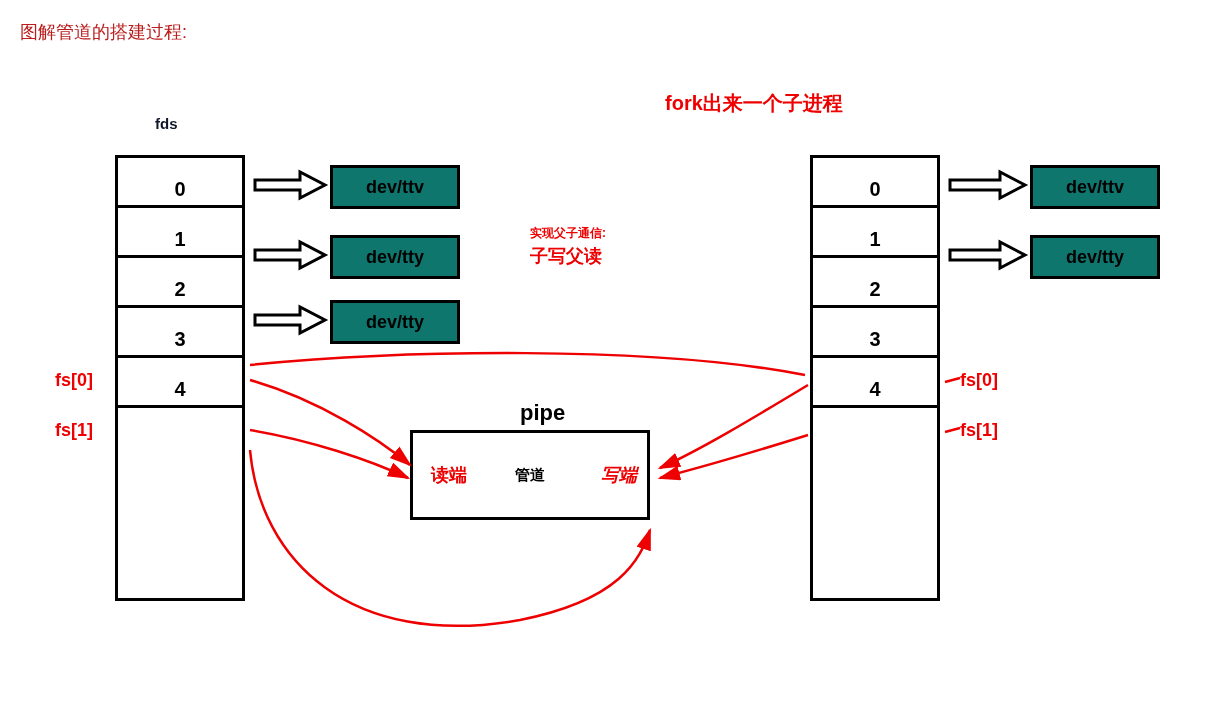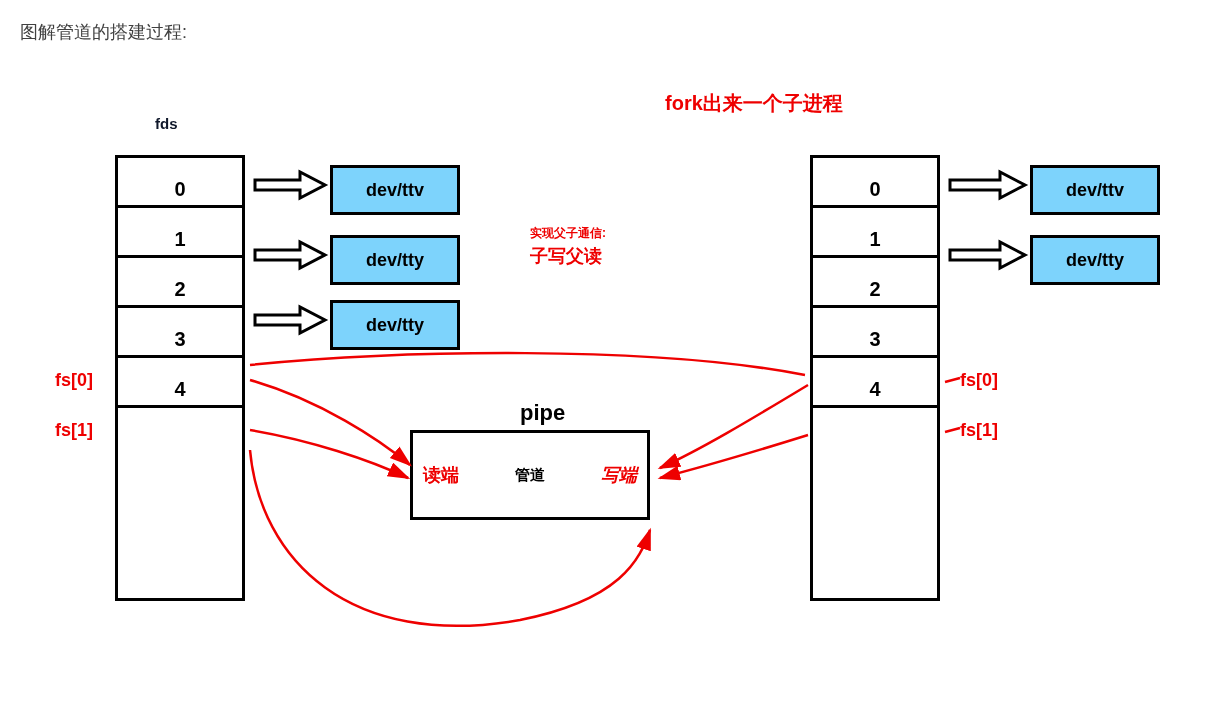--- a/index.html
+++ b/index.html
@@ -10,21 +10,21 @@
     background: #fff;
     width: 1231px;
     height: 714px;
     position: relative;
   }
   .title {
     position: absolute;
     top: 20px;
     left: 20px;
     font-size: 18px;
-    color: #404040;
+    color: #b91c1c;
   }
   .label {
     position: absolute;
     font-weight: bold;
   }
   .fds-header {
     font-size: 15px;
     color: #0f172a;
   }
   .red-text {
@@ -47,27 +47,27 @@
     justify-content: center;
     padding-bottom: 4px;
   }
   .fd-spacer {
     height: 190px;
   }
   .dev-box {
     position: absolute;
     border: 3px solid #000;
     width: 130px;
-    height: 50px;
+    height: 44px;
     font-size: 18px;
     font-weight: bold;
     display: flex;
     align-items: center;
     justify-content: center;
-    background: #7dd3fc;
+    background: #0f766e;
   }
   .pipe-box {
     position: absolute;
     border: 3px solid #000;
     width: 240px;
     height: 90px;
     background: #fff;
     display: flex;
     align-items: center;
     justify-content: center;
@@ -134,21 +134,21 @@
 
 <div class="dev-box" style="left:1030px; top:165px;">dev/ttv</div>
 <div class="dev-box" style="left:1030px; top:235px;">dev/tty</div>
 
 <div class="label red-text" style="left:530px; top:225px; font-size:12px;">实现父子通信:</div>
 <div class="label red-text" style="left:530px; top:244px; font-size:18px;">子写父读</div>
 
 <div class="pipe-label" style="left:520px; top:400px;">pipe</div>
 
 <div class="pipe-box" style="left:410px; top:430px;">
-  <span class="pipe-end" style="left:10px;">读端</span>
+  <span class="pipe-end" style="left:18px;">读端</span>
   <span class="pipe-text">管道</span>
   <span class="pipe-end" style="right:10px;font-style:italic;">写端</span>
 </div>
 
 <svg class="svg-layer">
   <defs>
     <marker id="redarrow" markerWidth="10" markerHeight="10" refX="8" refY="3" orient="auto">
       <path d="M0,0 L9,3 L0,6 Z" fill="#e00"></path>
     </marker>
   </defs>

